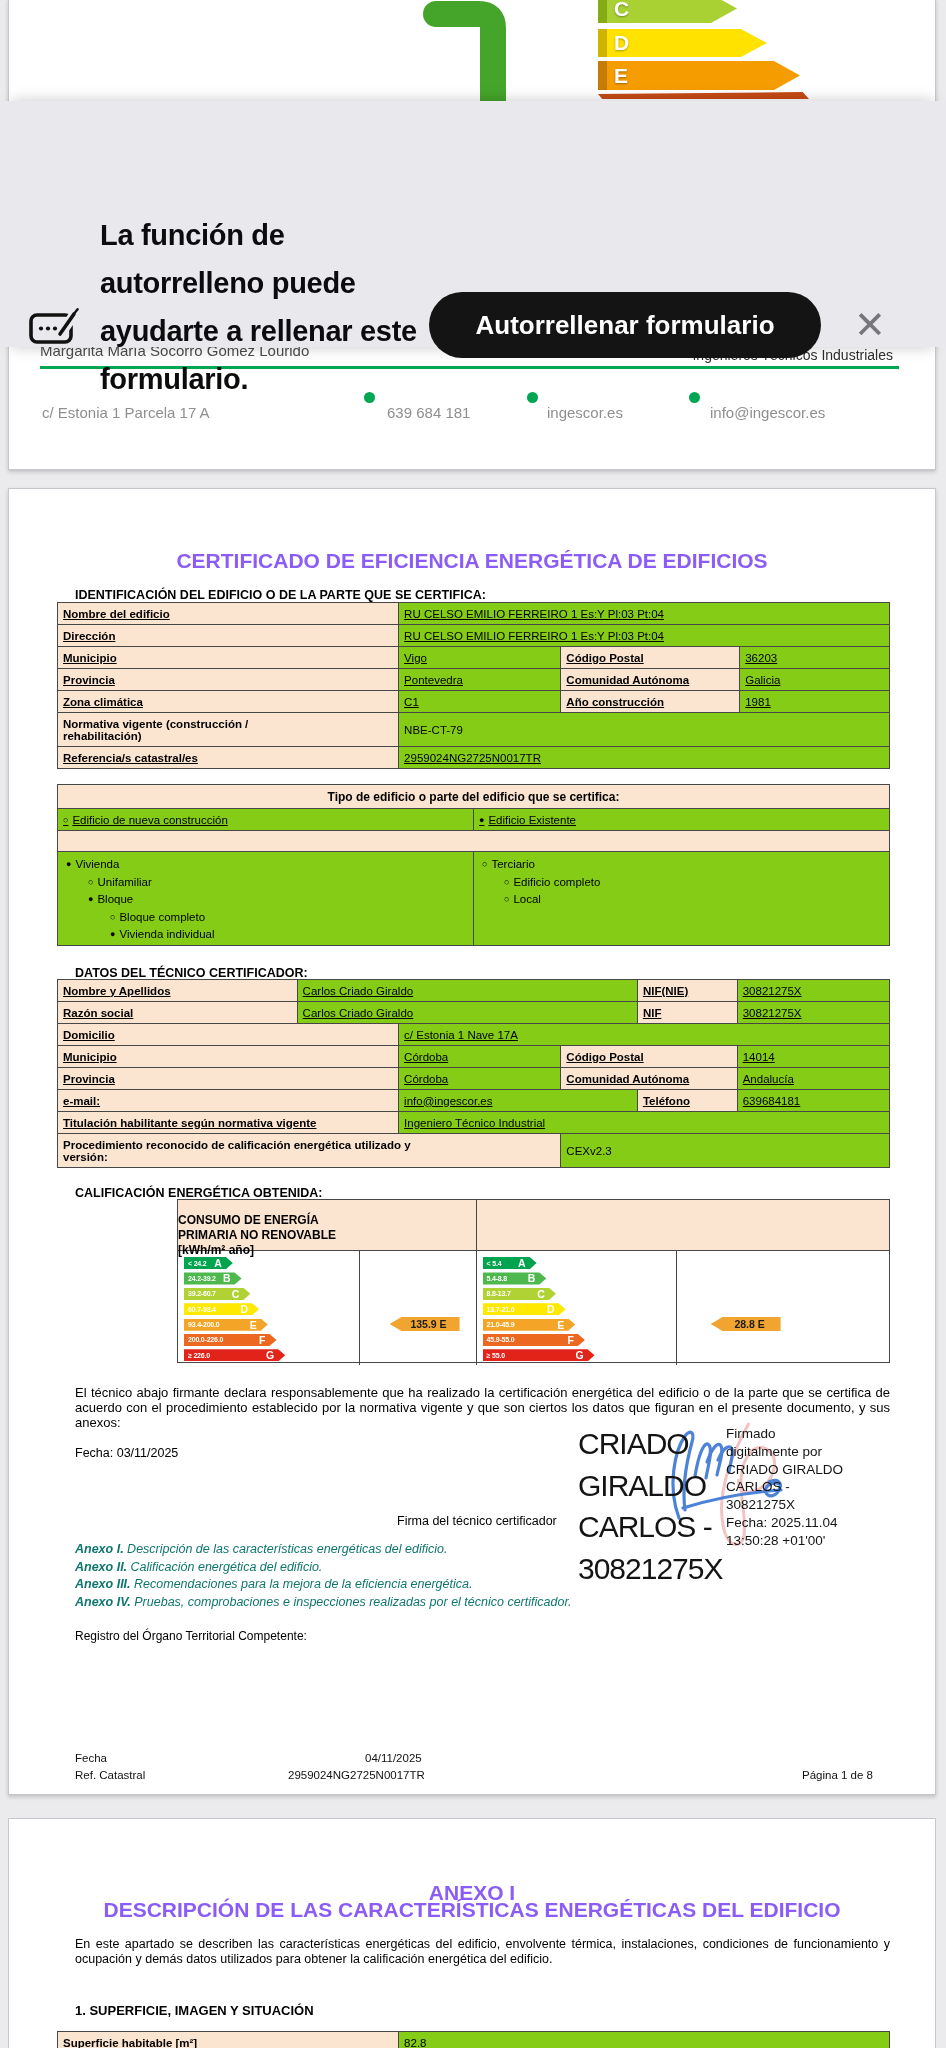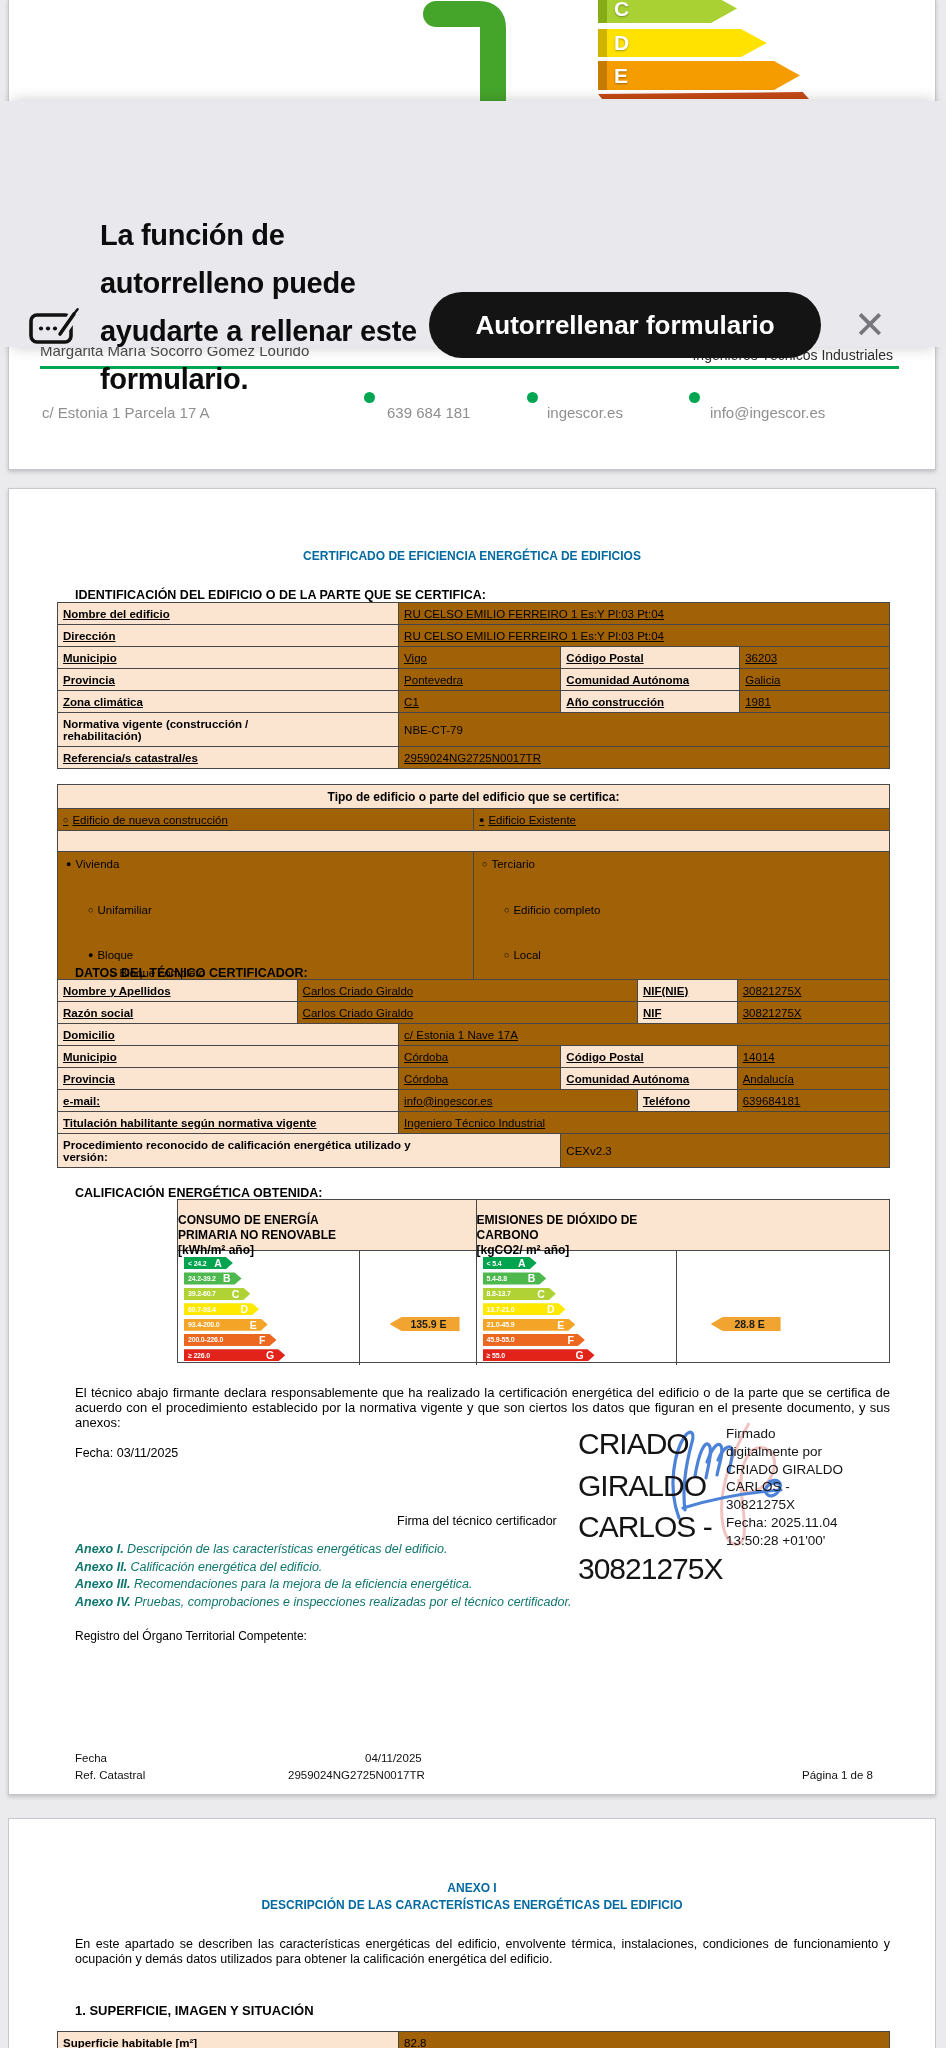--- a/index.html
+++ b/index.html
@@ -48,37 +48,37 @@
   .banner-msg{position:absolute;left:100px;top:110px;width:338px;
     font-size:29px;line-height:48px;font-weight:600;color:#0c0c0e;letter-spacing:-.3px;}
   .banner-btn{position:absolute;left:429px;top:191px;width:392px;height:66px;border-radius:34px;
     background:#141414;color:#fff;font-size:26px;font-weight:600;text-align:center;line-height:66px;
     border:none;font-family:inherit;cursor:pointer;padding:0;}
   .banner-close{position:absolute;left:846px;top:200px;width:48px;height:48px;font-size:38px;
     line-height:48px;text-align:center;color:#76767c;cursor:pointer;font-weight:300;}
 
   
   .sec-heading{position:absolute;font-size:12.5px;font-weight:bold;color:#000;}
-  .doc-title{position:absolute;left:0;width:100%;text-align:center;font-size:12px;font-weight:bold;color:#0369a1;}
+  .doc-title{position:absolute;left:0;width:100%;text-align:center;font-size:21px;font-weight:bold;color:#8b5cf6;}
   table.tbl{position:absolute;left:48px;width:833px;border-collapse:collapse;table-layout:fixed;
     font-size:11.5px;color:#000;}
   table.tbl td{border:1px solid #474747;padding:1px 5px;vertical-align:middle;overflow:hidden;}
   td.lbl{background:#fbe4d0;font-weight:bold;}
-  td.val{background:#a16207;font-weight:normal;}
+  td.val{background:#84cc16;font-weight:normal;}
   tr.h21 td{height:19px;text-decoration:underline;}
   tr.h33 td{height:31px;}
   .prel{white-space:pre-line;}
 
   
   #tbl-tipo td.hdr{background:#fbe4d0;font-weight:bold;text-align:center;height:21px;font-size:12px;}
   #tbl-tipo td.blank{background:#fbe4d0;height:18px;}
   #tbl-tipo td.optcell{vertical-align:top;padding-top:4px;height:85px;}
   .opt{line-height:17.5px;white-space:nowrap;}
   .ind0{padding-left:3px;}
-  .ind1{padding-left:25px;margin-top:28px;}
+  .ind1{padding-left:25px;}
   .ind2{padding-left:47px;}
   .blt{font-size:9px;vertical-align:1px;padding-right:4px;}
 
   
   #rating-tbl{position:absolute;left:168px;top:710px;width:713px;height:164px;
     border:1px solid #474747;box-sizing:border-box;display:flex;flex-direction:column;}
   .rt-header{display:flex;height:50px;border-bottom:1px solid #474747;background:#fbe4d0;}
   .rt-hcell{text-align:left;font-weight:bold;font-size:12px;line-height:15px;padding-top:13px;
     white-space:pre-line;box-sizing:border-box;}
   .rt-hl{width:42%;border-right:1px solid #474747;}
@@ -328,23 +328,20 @@
   </tbody>
     </table>
 
   <div class="sec-heading" style="left:66px;top:697px;">CALIFICACIÓN ENERGÉTICA OBTENIDA:</div>
 
   <div id="rating-tbl">
     <div class="rt-header">
       <div class="rt-hcell rt-hl">CONSUMO DE ENERGÍA
 PRIMARIA NO RENOVABLE
 [kWh/m² año]</div>
-      <div class="rt-hcell rt-hr">EMISIONES DE DIÓXIDO DE
-CARBONO
-[kgCO2/ m² año]</div>
     </div>
     <div class="rt-body">
       <div class="rt-half rt-l">
         <div class="rt-scale rt-scale-l">
           <div class="scale-band w0" style="background: rgb(0, 164, 79);">
               <span class="sb-range">&lt; 24.2</span>
               <span class="sb-letter">A</span>
             </div>
           <div class="scale-band w1" style="background: rgb(77, 184, 78);">
               <span class="sb-range">24.2-39.2</span>

